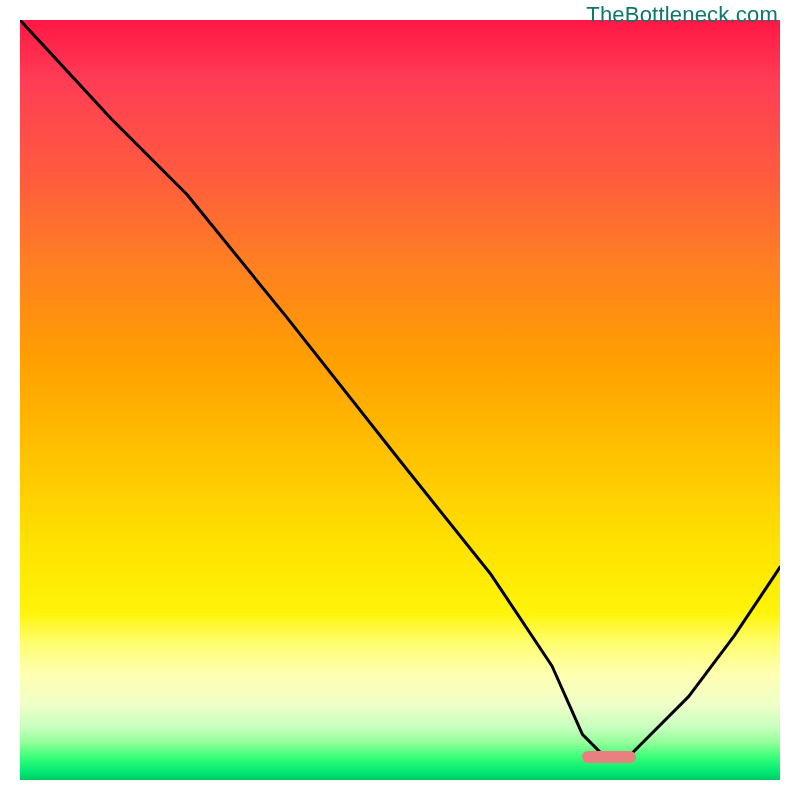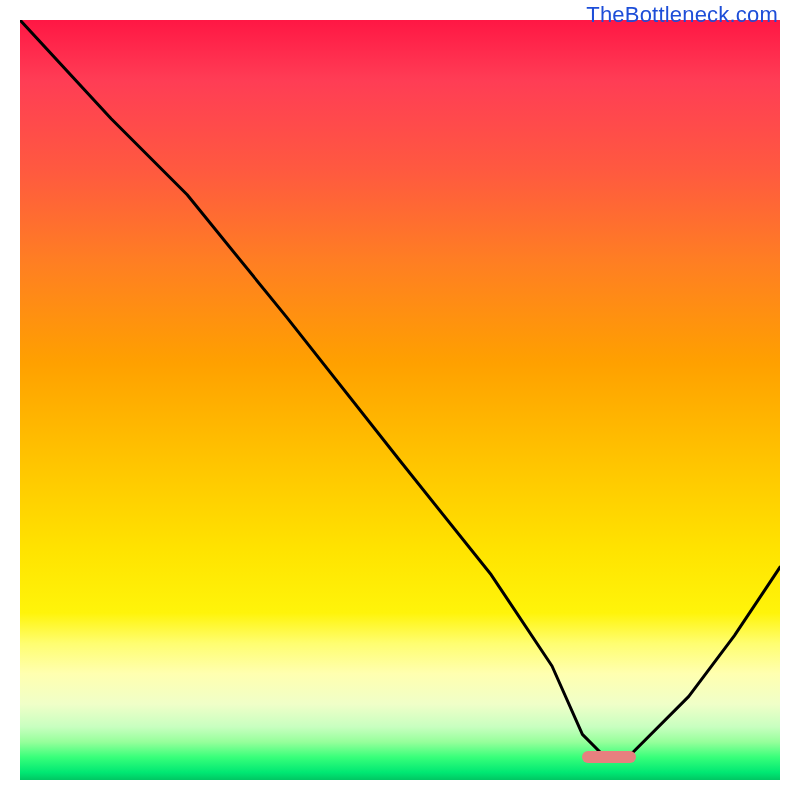--- a/index.html
+++ b/index.html
@@ -41,21 +41,21 @@
       #00e873 99%,
       #00c763 100%
     );
   }
   .watermark {
     position: absolute;
     top: 2px;
     right: 22px;
     font-size: 22px;
     font-weight: 500;
-    color: #1d4ed8;
+    color: #0f766e;
     letter-spacing: 0.2px;
   }
   .curve {
     position: absolute;
     left: 20px;
     top: 20px;
     width: 760px;
     height: 760px;
     pointer-events: none;
   }

